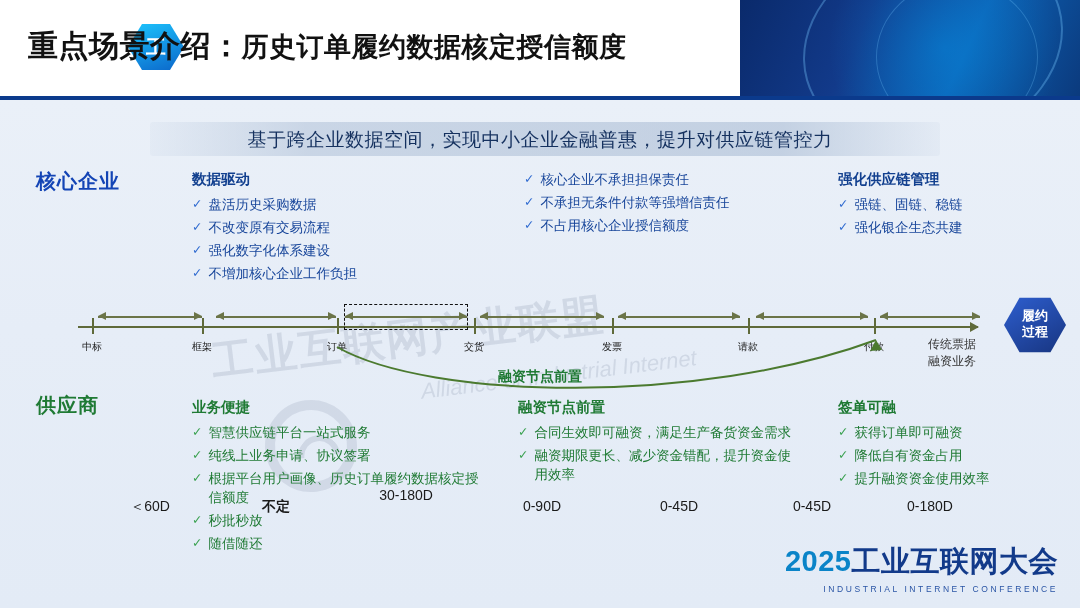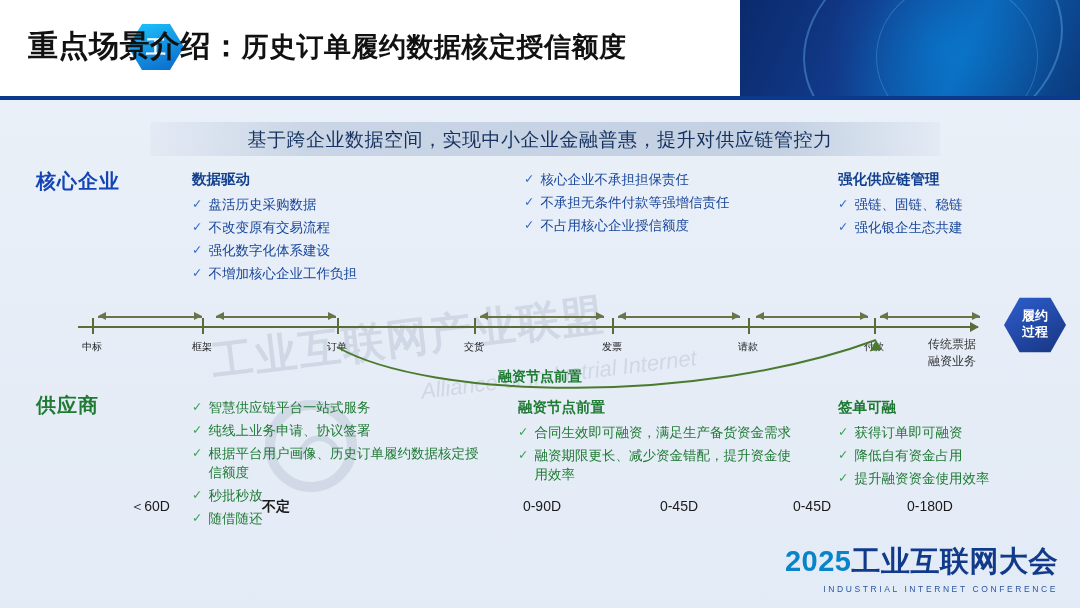--- a/index.html
+++ b/index.html
@@ -338,20 +338,24 @@
     </div>
 
     <div class="seg" style="left:98px; width:104px;">
       <div class="line"></div>
       <div class="cap">＜60D</div>
     </div>
     <div class="seg" style="left:216px; width:120px;font-weight:bold;">
       <div class="line"></div>
       <div class="cap">不定</div>
     </div>
+    <div class="seg dashed-box" style="left:344px; width:124px;">
+      <div class="line"></div>
+      <div class="cap">30-180D</div>
+    </div>
     <div class="seg" style="left:480px; width:124px;">
       <div class="line"></div>
       <div class="cap">0-90D</div>
     </div>
     <div class="seg" style="left:618px; width:122px;">
       <div class="line"></div>
       <div class="cap">0-45D</div>
     </div>
     <div class="seg" style="left:756px; width:112px;">
       <div class="line"></div>
@@ -367,20 +371,21 @@
       <div>过程</div>
     </div>
 
     <svg style="position:absolute; left:0; top:0; width:1080px; height:508px; pointer-events:none;">
       <path d="M 337 247 C 430 300, 700 305, 876 240" stroke="#4b7a2f" stroke-width="2" fill="none"></path>
       <polygon points="876,240 870,251 882,250" fill="#4b7a2f"></polygon>
     </svg>
     <div class="curve-label" style="left:498px; top:268px;">融资节点前置</div>
 
     <div class="block green" style="left:192px; top:298px; width:290px;">
+      <div class="block-title">业务便捷</div>
       <div class="item"><span class="tick">✓</span><span>智慧供应链平台一站式服务</span></div>
       <div class="item"><span class="tick">✓</span><span>纯线上业务申请、协议签署</span></div>
       <div class="item"><span class="tick">✓</span><span>根据平台用户画像、历史订单履约数据核定授信额度</span></div>
       <div class="item"><span class="tick">✓</span><span>秒批秒放</span></div>
       <div class="item"><span class="tick">✓</span><span>随借随还</span></div>
     </div>
 
     <div class="block green" style="left:518px; top:298px; width:280px;">
       <div class="block-title">融资节点前置</div>
       <div class="item"><span class="tick">✓</span><span>合同生效即可融资，满足生产备货资金需求</span></div>

